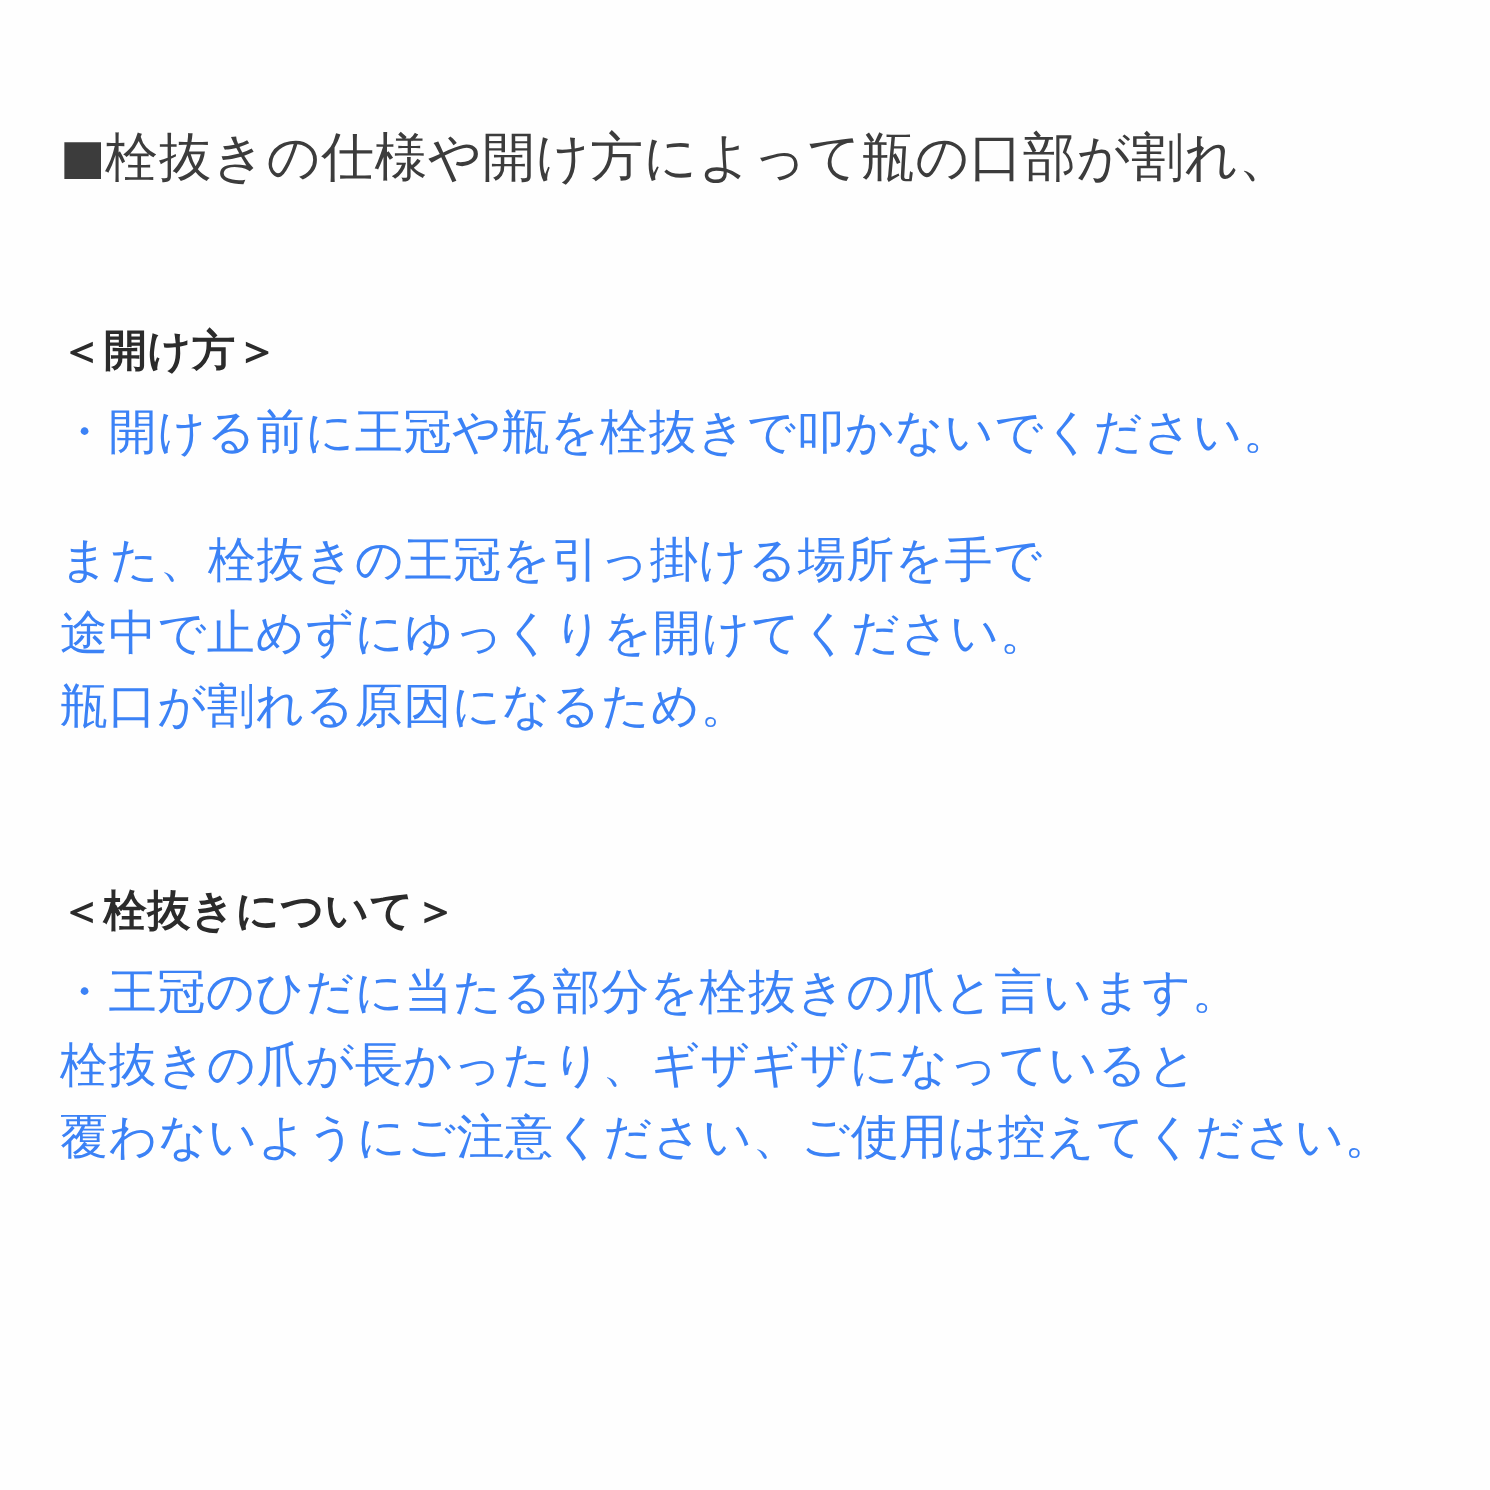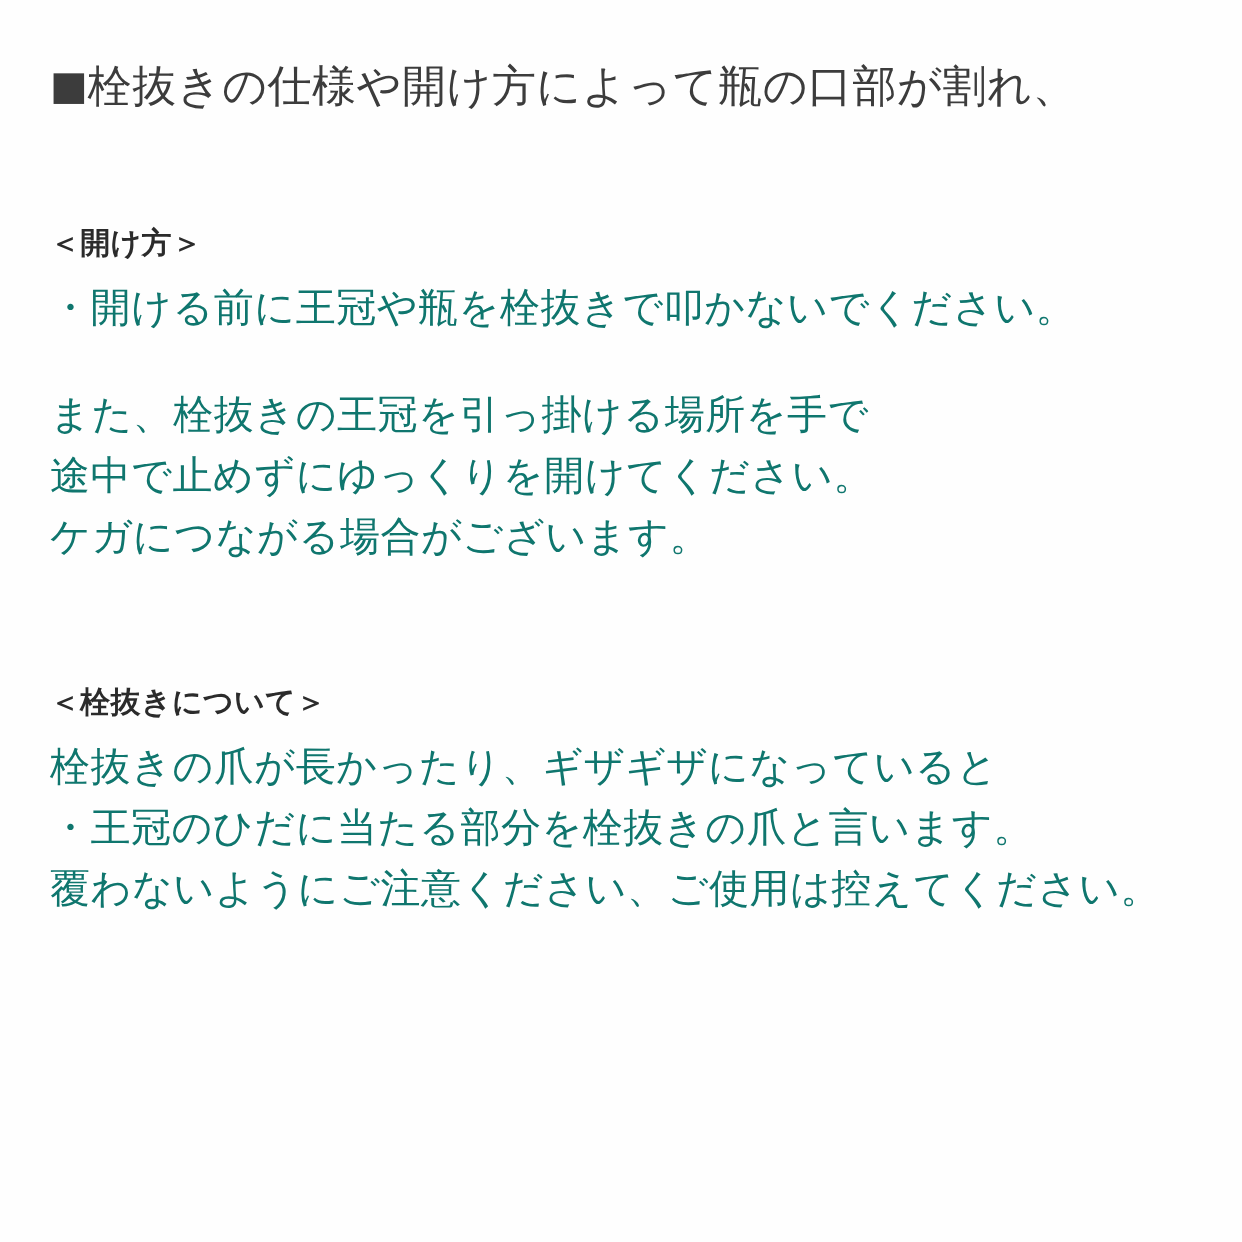--- a/index.html
+++ b/index.html
@@ -11,21 +11,21 @@
     height: 1242px;
     background: #ffffff;
     font-family: "DejaVu Sans", "Liberation Sans", sans-serif;
     color: #3a3a3a;
     overflow: hidden;
   }
   .page {
     box-sizing: border-box;
     width: 1242px;
     height: 1242px;
-    padding: 50px 55px 0 50px;
+    padding: 96px 55px 0 50px;
     background: #fefefe;
   }
 
   .block {
     margin: 0;
   }
 
   .lead {
     font-size: 44px;
     line-height: 1.62;
@@ -43,32 +43,32 @@
     height: 104px;
   }
   .gap-section {
     height: 118px;
   }
   .gap-para {
     height: 46px;
   }
 
   .heading {
-    font-size: 30px;
+    font-size: 36px;
     font-weight: 700;
     color: #2b2b2b;
     letter-spacing: 0.01em;
     line-height: 1.2;
     margin-bottom: 16px;
   }
 
   .body-line {
     font-size: 40px;
     line-height: 1.52;
-    color: #0f766e;
+    color: #3b82f6;
     letter-spacing: 0.012em;
     white-space: pre;
   }
 </style>
 </head>
 <body>
 
 <div class="page">
 
   <div class="block">
@@ -79,28 +79,28 @@
 
   <div class="block">
     <div class="heading">＜開け方＞</div>
     <div>
       <div class="body-line">・開ける前に王冠や瓶を栓抜きで叩かないでください。</div>
     </div>
     <div class="gap-para"></div>
     <div>
       <div class="body-line">また、栓抜きの王冠を引っ掛ける場所を手で</div>
       <div class="body-line">途中で止めずにゆっくりを開けてください。</div>
-      <div class="body-line">ケガにつながる場合がございます。</div>
+      <div class="body-line">瓶口が割れる原因になるため。</div>
     </div>
   </div>
 
   <div class="gap-section"></div>
 
   <div class="block">
     <div class="heading">＜栓抜きについて＞</div>
     <div>
+      <div class="body-line">・王冠のひだに当たる部分を栓抜きの爪と言います。</div>
       <div class="body-line">栓抜きの爪が長かったり、ギザギザになっていると</div>
-      <div class="body-line">・王冠のひだに当たる部分を栓抜きの爪と言います。</div>
       <div class="body-line">覆わないようにご注意ください、ご使用は控えてください。</div>
     </div>
   </div>
 
 </div>
 
 </body></html>

